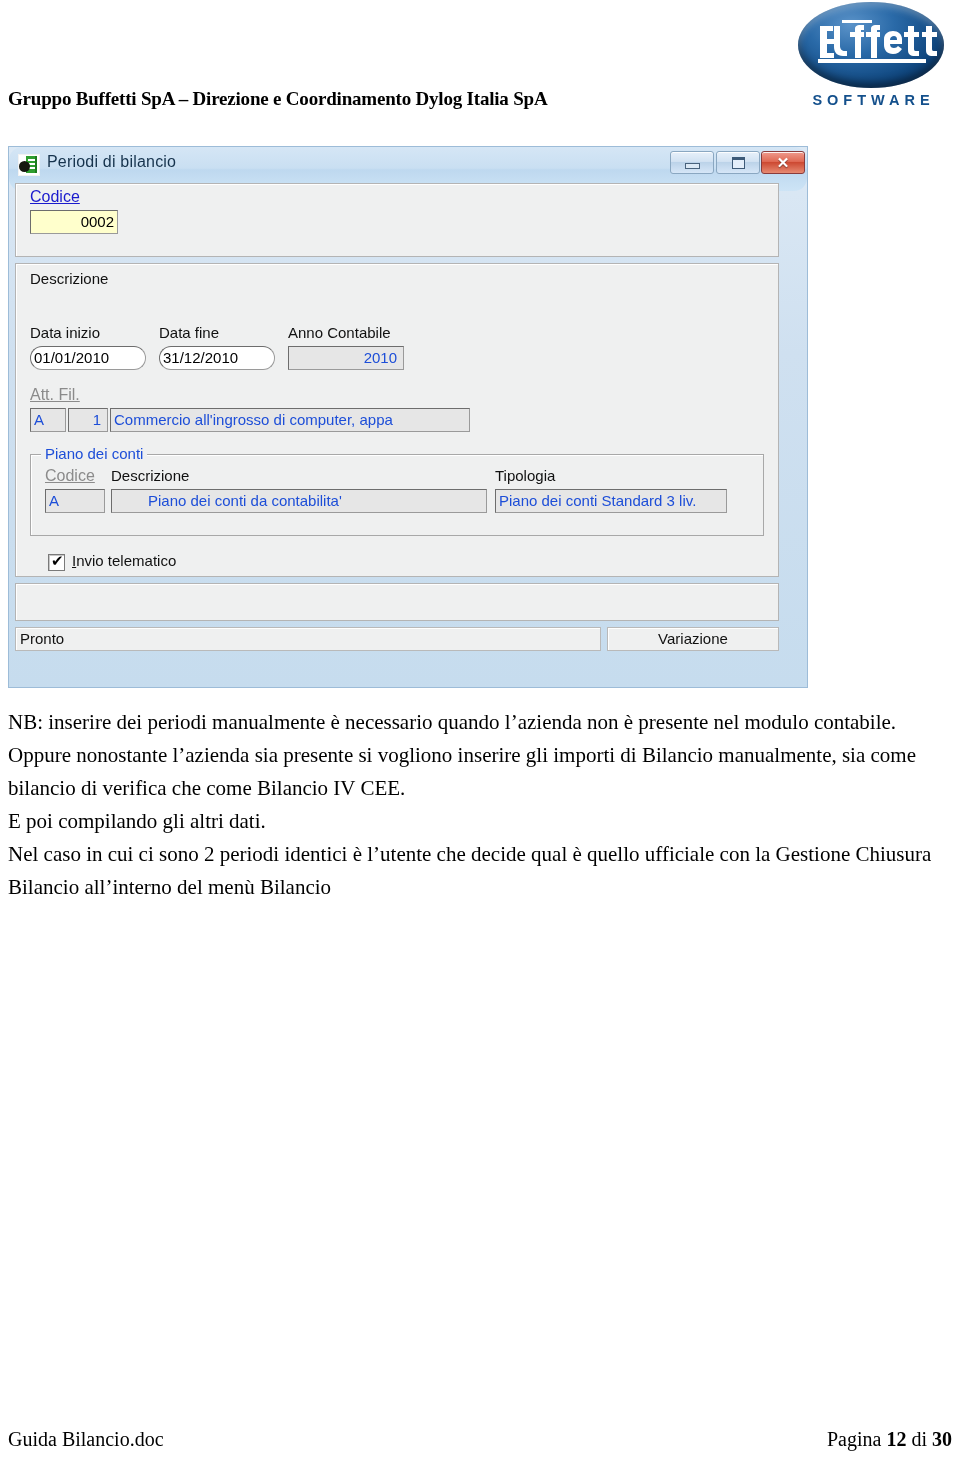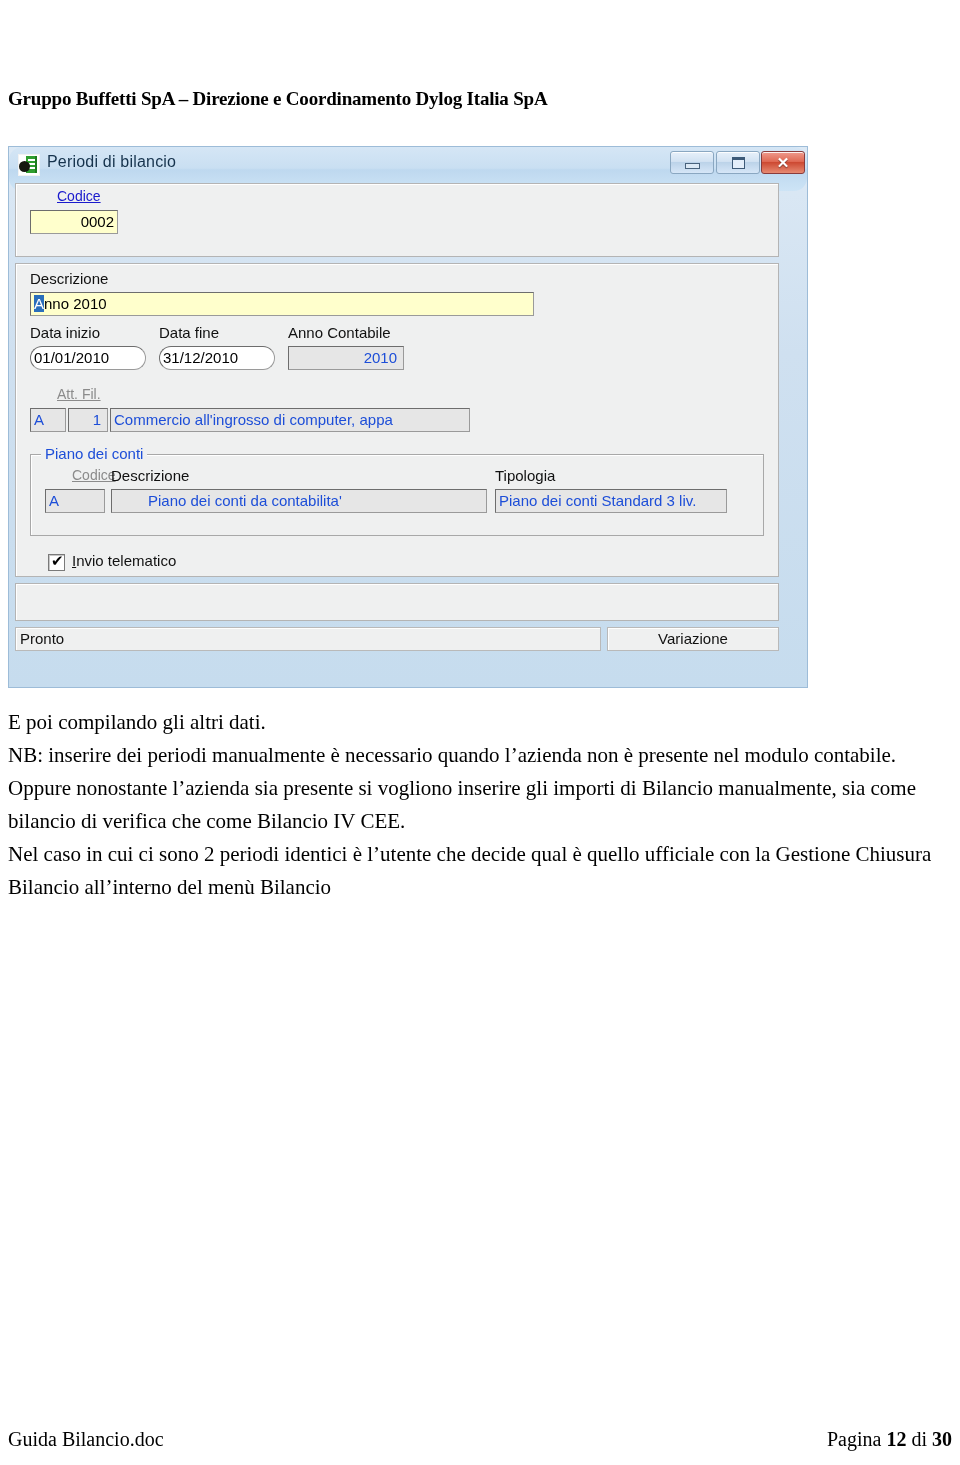--- a/index.html
+++ b/index.html
@@ -142,25 +142,24 @@
     border: 1px solid #b4b4b4;
     box-shadow: inset 1px 1px 0 #ffffff;
   }
   #panel-codice { left: 0; top: 0; right: 22px; height: 72px; }
   #panel-main   { left: 0; top: 80px; right: 22px; height: 312px; }
   #panel-status { left: 0; top: 400px; right: 22px; height: 36px; }
 
   .link-label {
     position: absolute;
     font-family: "Liberation Sans", sans-serif;
-    font-size: 14px;
+    font-size: 16px;
     color: #1a1acd;
     text-decoration: underline;
     white-space: nowrap;
-    margin-left: 27px;
   }
   .link-label.disabled { color: #8b8b8b; }
   .plain-label {
     position: absolute;
     font-family: "Liberation Sans", sans-serif;
     font-size: 15px;
     color: #111;
     white-space: nowrap;
   }
 
@@ -260,20 +259,39 @@
     font-size: 20px;
   }
   #footer-right b { font-weight: bold; }
 </style>
 </head>
 <body>
 
 <div id="doc-header">
   <div id="header-company">Gruppo Buffetti SpA – Direzione e Coordinamento Dylog Italia SpA</div>
 
+  <div id="logo-wrap">
+    <div id="logo-oval">
+      <svg width="146" height="86" viewBox="0 0 146 86" aria-hidden="true">
+        <g fill="#ffffff">
+
+          <path d="M22 24 h13 v5 h-6 v8 h7 v5 h-7 v9 h7 v5 H22 z"></path>
+          <path d="M36 24 h6 v20 c0 3 2 5 5 5 h2 v5 h-4 c-6 0 -9 -4 -9 -9 z"></path>
+          <path d="M52 30 h5 v-3 c0 -3 2 -4 5 -4 h4 v5 h-3 v2 h3 v5 h-3 v21 h-6 V35 h-5 z"></path>
+          <path d="M68 30 h5 v-3 c0 -3 2 -4 5 -4 h4 v5 h-3 v2 h3 v5 h-3 v21 h-6 V35 h-5 z"></path>
+          <path d="M86 37 c0 -5 4 -8 9 -8 c5 0 9 3 9 8 v5 H92 c0 3 2 4 4 4 c2 0 3 -1 4 -2 l4 3 c-2 3 -5 5 -9 5 c-6 0 -9 -4 -9 -9 z M92 38 h7 c0 -3 -1 -4 -3 -4 c-2 0 -4 1 -4 4 z"></path>
+          <path d="M106 30 h4 v-6 h6 v6 h5 v5 h-5 v12 c0 2 1 2 3 2 h2 v5 h-4 c-5 0 -7 -2 -7 -6 V35 h-4 z"></path>
+          <path d="M124 30 h4 v-6 h6 v6 h5 v5 h-5 v12 c0 2 1 2 3 2 h2 v5 h-4 c-5 0 -7 -2 -7 -6 V35 h-4 z"></path>
+          <rect x="20" y="57" width="108" height="4"></rect>
+          <rect x="44" y="18" width="30" height="3"></rect>
+        </g>
+      </svg>
+    </div>
+    <div id="logo-software">SOFTWARE</div>
+  </div>
 </div>
 
 <div id="win">
   <div id="win-frame">
 
     <div id="titlebar">
       <div id="win-icon">
         <div class="ic-green">
             <div class="bar" style="top:3px"></div>
             <div class="bar" style="top:7px"></div>
@@ -303,21 +321,20 @@
     <div id="client">
 
       <div class="panel" id="panel-codice">
         <div class="link-label" style="left:14px; top:4px;">Codice</div>
         <div class="field" style="left:14px; top:26px; width:88px; height:24px;text-align:right;">0002</div>
       </div>
 
       <div class="panel" id="panel-main">
 
         <div class="plain-label" style="left:14px; top:6px;">Descrizione</div>
-        <div class="field" style="left:14px; top:28px; width:504px; height:24px;"><span class="sel">A</span><span>nno 2010</span></div>
 
         <div class="plain-label" style="left:14px; top:60px;">Data inizio</div>
         <div class="field white" style="left:14px; top:82px; width:116px; height:24px;">01/01/2010</div>
 
         <div class="plain-label" style="left:143px; top:60px;">Data fine</div>
         <div class="field white" style="left:143px; top:82px; width:116px; height:24px;">31/12/2010</div>
 
         <div class="plain-label" style="left:272px; top:60px;">Anno Contabile</div>
         <div class="field grey right" style="left:272px; top:82px; width:116px; height:24px;">2010</div>
 
@@ -349,21 +366,21 @@
       <div id="statusbar">
         <div class="sb-cell" id="sb-pronto">Pronto</div>
         <div class="sb-cell" id="sb-variazione">Variazione</div>
       </div>
 
     </div>
   </div>
 </div>
 
 <div id="body-text">
+  <p>NB: inserire dei periodi manualmente è necessario quando l’azienda non è presente nel modulo contabile. Oppure nonostante l’azienda sia presente si vogliono inserire gli importi di Bilancio manualmente, sia come bilancio di verifica che come Bilancio IV CEE.</p>
   <p id="p-intro">E poi compilando gli altri dati.</p>
-  <p>NB: inserire dei periodi manualmente è necessario quando l’azienda non è presente nel modulo contabile. Oppure nonostante l’azienda sia presente si vogliono inserire gli importi di Bilancio manualmente, sia come bilancio di verifica che come Bilancio IV CEE.</p>
   <p>Nel caso in cui ci sono 2 periodi identici è l’utente che decide qual è quello ufficiale con la Gestione Chiusura Bilancio all’interno del menù Bilancio</p>
 </div>
 
 <div id="footer">
   <span>Guida Bilancio.doc</span>
   <span id="footer-right"><span>Pagina </span><b>12</b><span> di </span><b>30</b></span>
 </div>
 
 </body></html>

